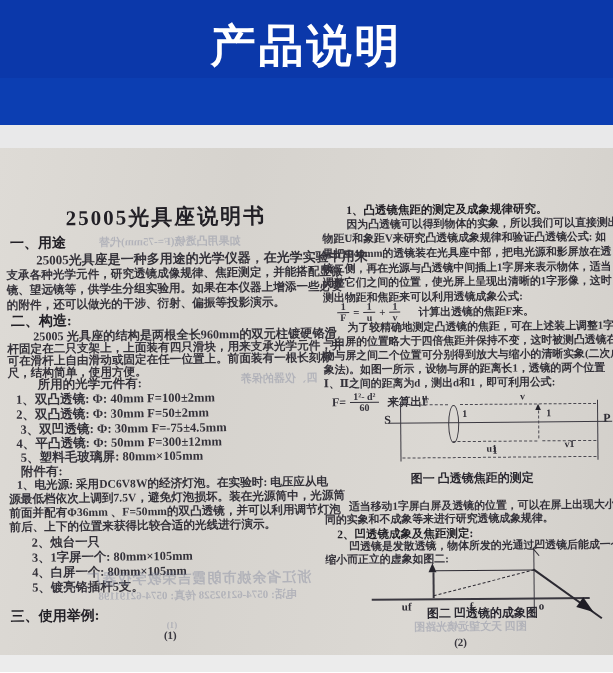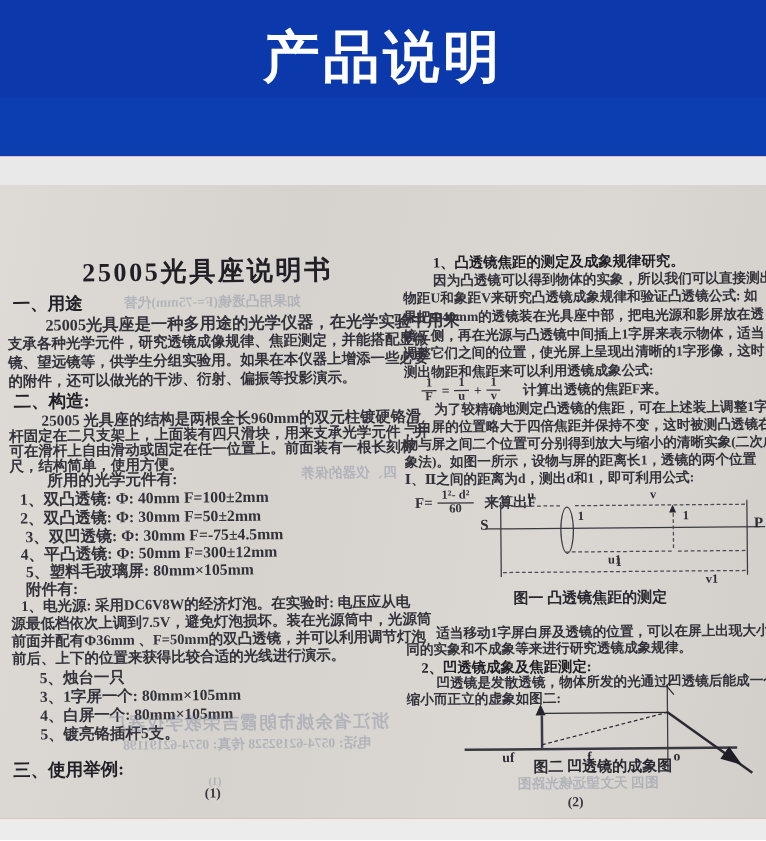--- a/index.html
+++ b/index.html
@@ -101,21 +101,21 @@
       <div class="ln" style="left:10px;top:286px;font-size:12.6px;">4、平凸透镜:  Φ: 50mm F=300±12mm</div>
       <div class="ln" style="left:14px;top:300px;font-size:12.6px;">5、塑料毛玻璃屏:        80mm×105mm</div>
 
       <div class="ln" style="left:14px;top:314px;font-size:12.5px;">附件有:</div>
 
       <div class="ln" style="left:10px;top:328px;">1、电光源: 采用DC6V8W的经济灯泡。在实验时: 电压应从电</div>
       <div class="ln" style="left:2px;top:342px;">源最低档依次上调到7.5V，避免灯泡损坏。装在光源筒中，光源筒</div>
       <div class="ln" style="left:2px;top:356px;">前面并配有Φ36mm 、F=50mm的双凸透镜，并可以利用调节灯泡</div>
       <div class="ln" style="left:2px;top:370px;">前后、上下的位置来获得比较合适的光线进行演示。</div>
 
-      <div class="ln" style="left:24px;top:385px;font-size:12.4px;">5、烛台一只</div>
+      <div class="ln" style="left:24px;top:385px;font-size:12.4px;">2、烛台一只</div>
       <div class="ln" style="left:24px;top:400px;font-size:12.4px;">3、1字屏一个:  80mm×105mm</div>
       <div class="ln" style="left:24px;top:415px;font-size:12.4px;">4、白屏一个:  80mm×105mm</div>
       <div class="ln" style="left:24px;top:430px;font-size:12.4px;">5、镀亮铬插杆5支。</div>
 
       <div class="ghost" style="left:78px;top:422px;font-size:14px;letter-spacing:1px;">浙江省余姚市朗霞吉荣教学仪器厂</div>
       <div class="ghost" style="left:90px;top:440px;font-size:11px;">电话: 0574-62192528  传真: 0574-62191198</div>
 
       <div class="ln heading" style="left:2px;top:458px;font-size:14px;">三、使用举例:</div>
 
       <div class="ghost" style="left:158px;top:472px;font-size:9px;">(1)</div>
@@ -168,21 +168,21 @@
         <div class="dash" style="left:150px;top:46px;width:54px;"></div>
         <div class="dash" style="left:10px;top:62px;width:194px;"></div>
 
         <div class="diag-label" style="left:-8px;top:17px;font-size:12px;">S</div>
         <div class="diag-label" style="left:211px;top:17px;font-size:12px;">P</div>
         <div class="diag-label" style="left:30px;top:-4px;">u</div>
         <div class="diag-label" style="left:128px;top:-4px;">v</div>
         <div class="diag-label" style="left:70px;top:13px;">1</div>
         <div class="diag-label" style="left:154px;top:13px;">1</div>
         <div class="diag-label" style="left:94px;top:48px;">u1</div>
-        <div class="diag-label" style="left:172px;top:64px;">v1</div>
+        <div class="diag-label" style="left:172px;top:44px;">v1</div>
         <div class="diag-label" style="left:100px;top:50px;">1</div>
       </div>
       <div class="caption" style="left:88px;top:322px;">图一  凸透镜焦距的测定</div>
 
       <div class="ln" style="left:26px;top:351px;">适当移动1字屏白屏及透镜的位置，可以在屏上出现大小不</div>
       <div class="ln" style="left:2px;top:364px;">同的实象和不成象等来进行研究透镜成象规律。</div>
 
       <div class="ln heading" style="left:14px;top:378px;font-size:11.5px;">2、凹透镜成象及焦距测定:</div>
 
       <div class="ln" style="left:26px;top:391px;">凹透镜是发散透镜，物体所发的光通过凹透镜后能成一个</div>

